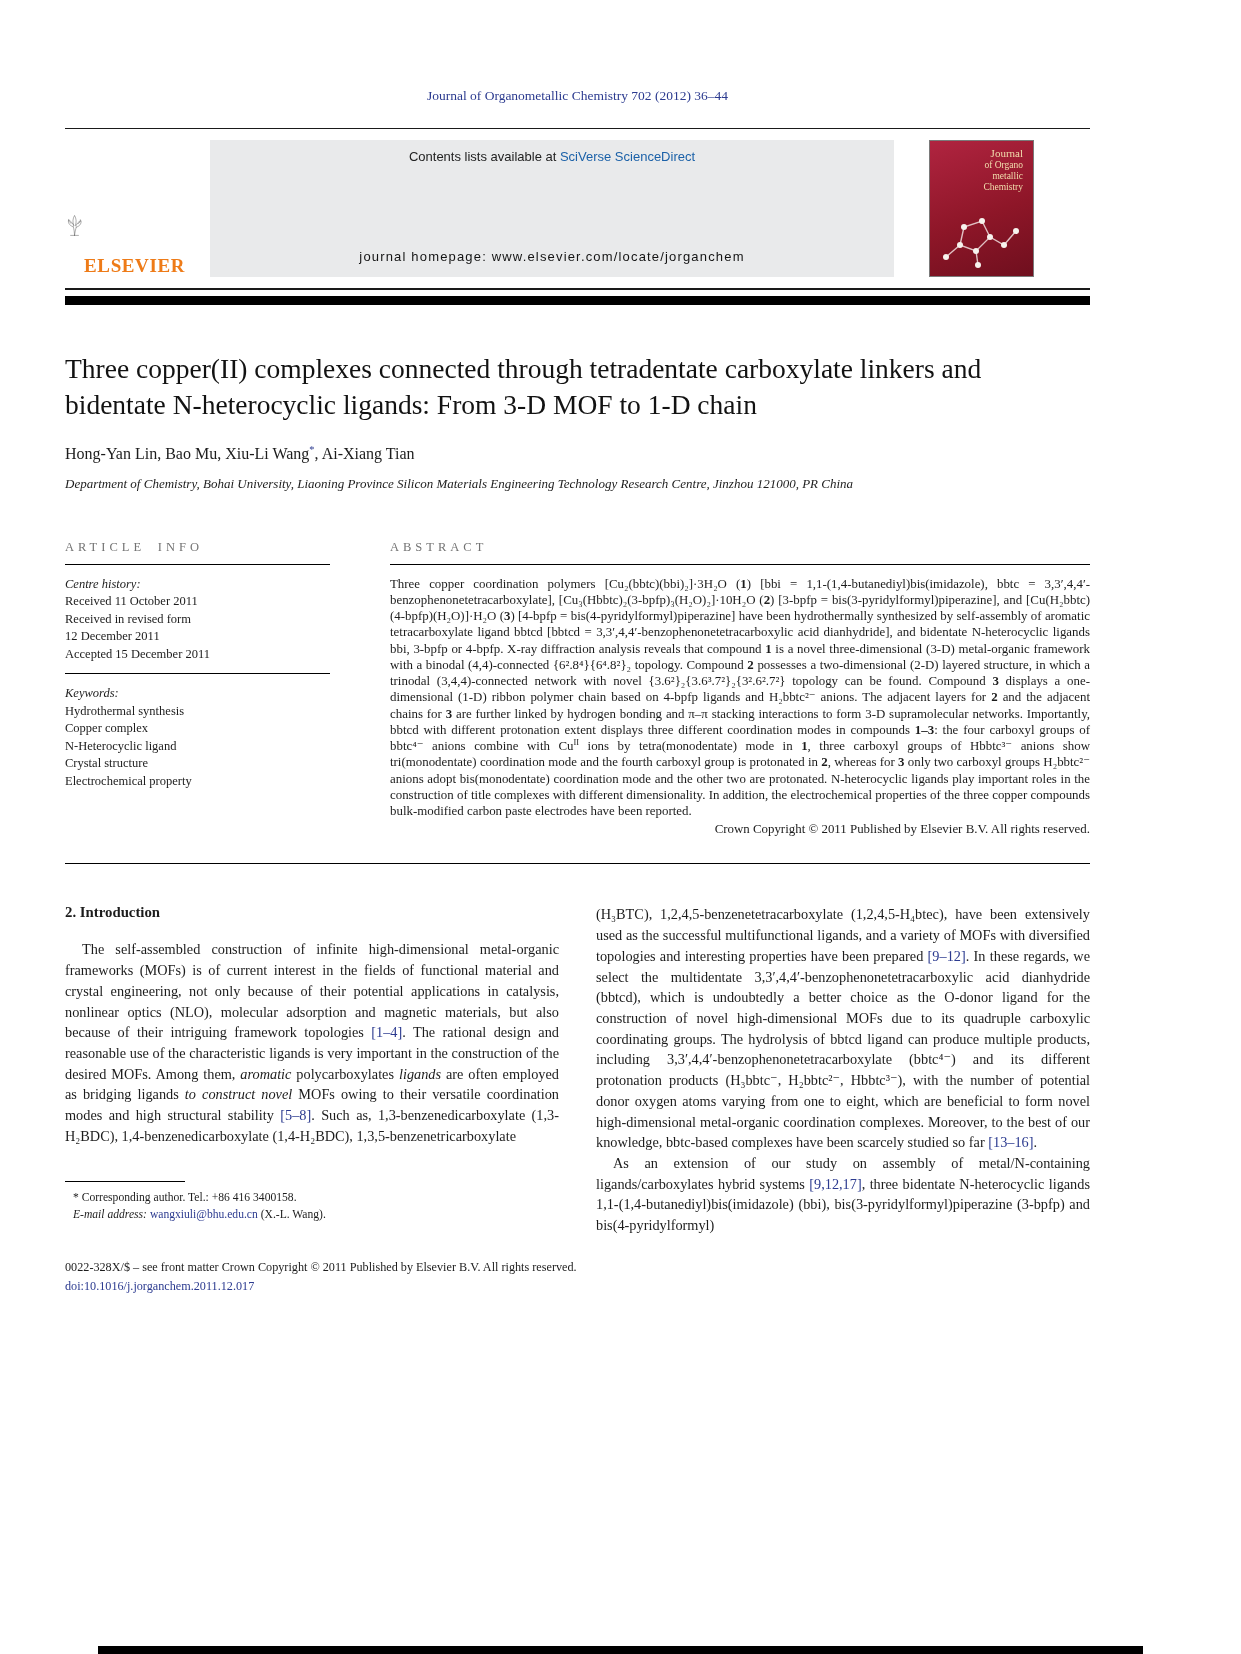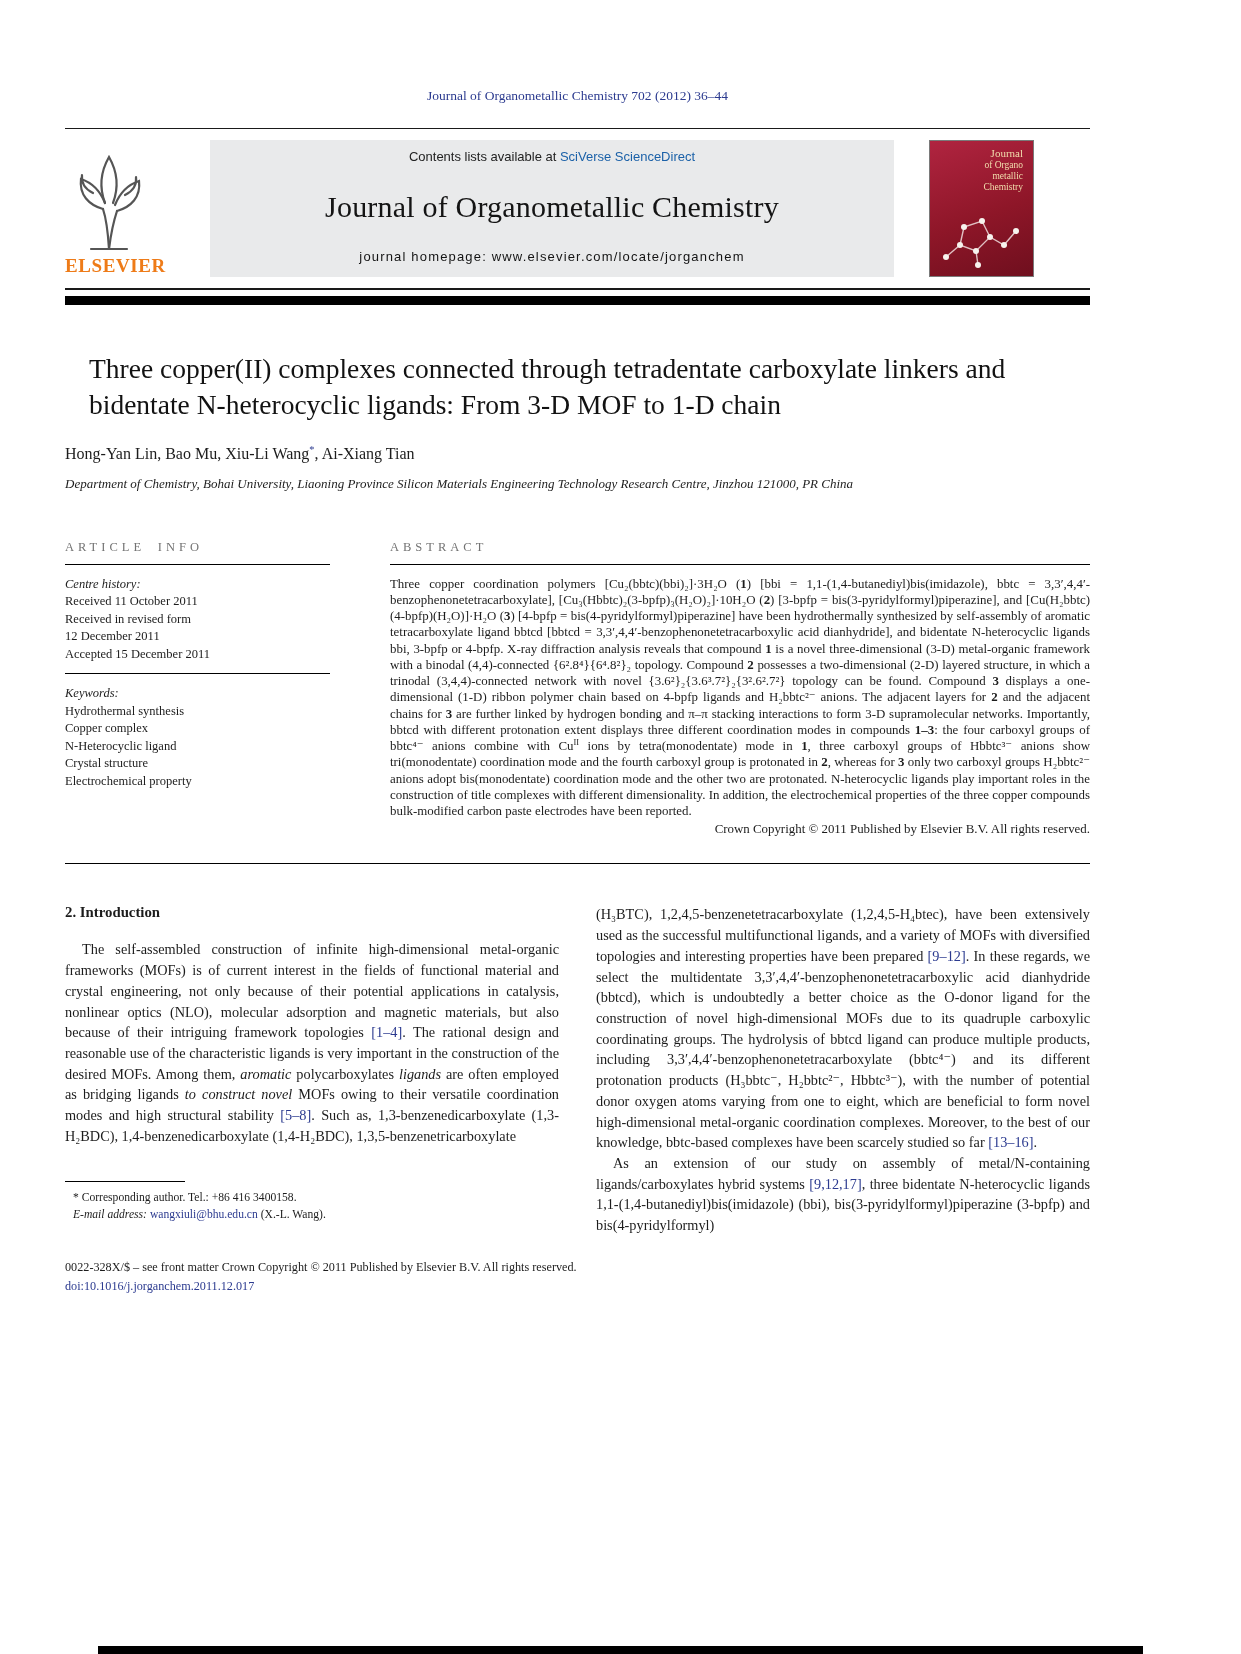--- a/index.html
+++ b/index.html
@@ -10,38 +10,38 @@
   .link  { color:#2b3a8f; }
   .link2 { color:#1b61a8; }
   .b { font-weight:bold; }
   .i { font-style:italic; }
   sup { font-size:65%; line-height:0; vertical-align:super; }
 
   .journal-ref { margin-top:88px; text-align:center; font-size:13.5px; }
 
   .banner { margin-top:24px; border-top:1.5px solid #1a1a1a; padding-top:11px; }
   .banner-row { display:flex; height:137px; }
-  .elsevier { width:120px; display:flex; flex-direction:column; align-items:flex-start; justify-content:flex-end; }
+  .elsevier { width:120px; display:flex; flex-direction:row; align-items:flex-end; justify-content:flex-end; }
   .els-word { font-size:19px; font-weight:bold; color:#ee7b18; letter-spacing:0.6px; margin-top:2px; }
   .graybox { width:684px; margin-left:25px; background:#e9eaeb; display:flex; flex-direction:column;
              align-items:center; justify-content:space-between; padding:9px 0 13px; }
   .contents-line { font-family:"Liberation Sans","DejaVu Sans",sans-serif; font-size:13px; color:#222; }
   .jtitle { font-size:30px; color:#141414; letter-spacing:0.2px; }
   .homepage { font-family:"Liberation Sans","DejaVu Sans",sans-serif; font-size:13px; letter-spacing:0.09em; color:#141414; }
   .cover { width:105px; margin-left:35px; position:relative; overflow:hidden; border:1px solid #7a7a7a;
            background:linear-gradient(160deg,#b02440 0%,#8e1628 55%,#6f0f1e 100%); }
   .cover-title { position:absolute; top:6px; right:10px; text-align:right; color:#f2dfae;
                  font-size:9.5px; line-height:1.18; }
   .cover-title span { display:block; }
   .cover-title span:first-child { font-size:11px; }
   .molecule { position:absolute; bottom:5px; left:8px; }
   .rule-thin  { height:1.5px; background:#1a1a1a; margin-top:11px; }
   .rule-thick { height:9px; background:#000; margin-top:6px; }
 
-  .title { margin-top:46px; width:980px; font-size:27.5px; font-weight:normal; line-height:1.33; color:#121212;margin-left:24px; }
+  .title { margin-top:46px; width:980px; font-size:27.5px; font-weight:normal; line-height:1.33; color:#121212; }
   .authors { margin-top:21px; font-size:16px; }
   .affiliation { margin-top:13px; font-size:13px; font-style:italic; }
 
   .info-row { margin-top:48px; display:flex; }
   .info-col { flex:0 0 265px; margin-right:60px; }
   .abs-col  { flex:0 0 700px; }
   .col-heading { font-size:12.5px; letter-spacing:0.32em; word-spacing:0.45em;
                  padding-bottom:9px; border-bottom:1.5px solid #000; color:#737373; }
   .hist-label { margin-top:11px; font-size:12.5px; font-style:italic; line-height:1.4; }
   .hist-line  { font-size:12.5px; line-height:1.4; }
@@ -86,21 +86,20 @@
               <path d="M28 44 C20 40 16 34 17 26"></path>
               <path d="M60 46 C68 42 72 36 71 28"></path>
               <path d="M26 100 H62"></path>
             </g>
           </svg>
           <div class="els-word">ELSEVIER</div>
         </div>
 
         <div class="graybox">
           <div class="contents-line"><span>Contents lists available at </span><span class="link2">SciVerse ScienceDirect</span></div>
-          <div class="jtitle">Journal of Organometallic Chemistry</div>
           <div class="homepage">journal homepage: www.elsevier.com/locate/jorganchem</div>
         </div>
 
         <div class="cover">
           <div class="cover-title">
             <span>Journal</span>
             <span>of Organo</span>
             <span>metallic</span>
             <span>Chemistry</span>
           </div>

